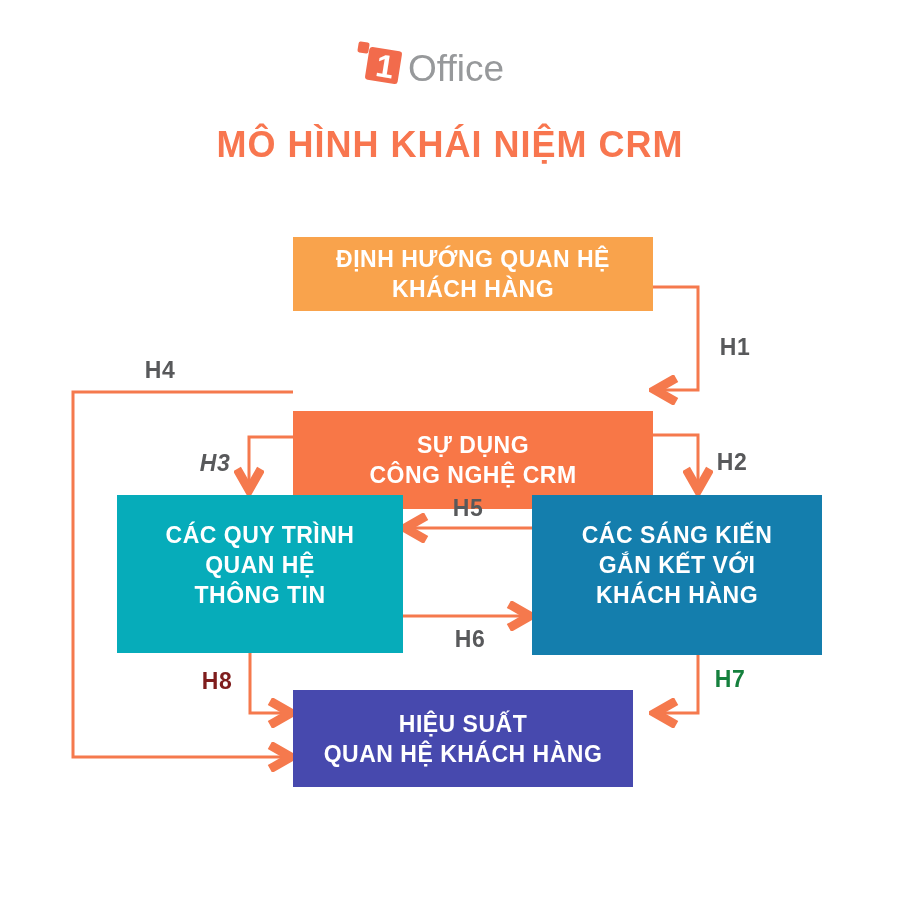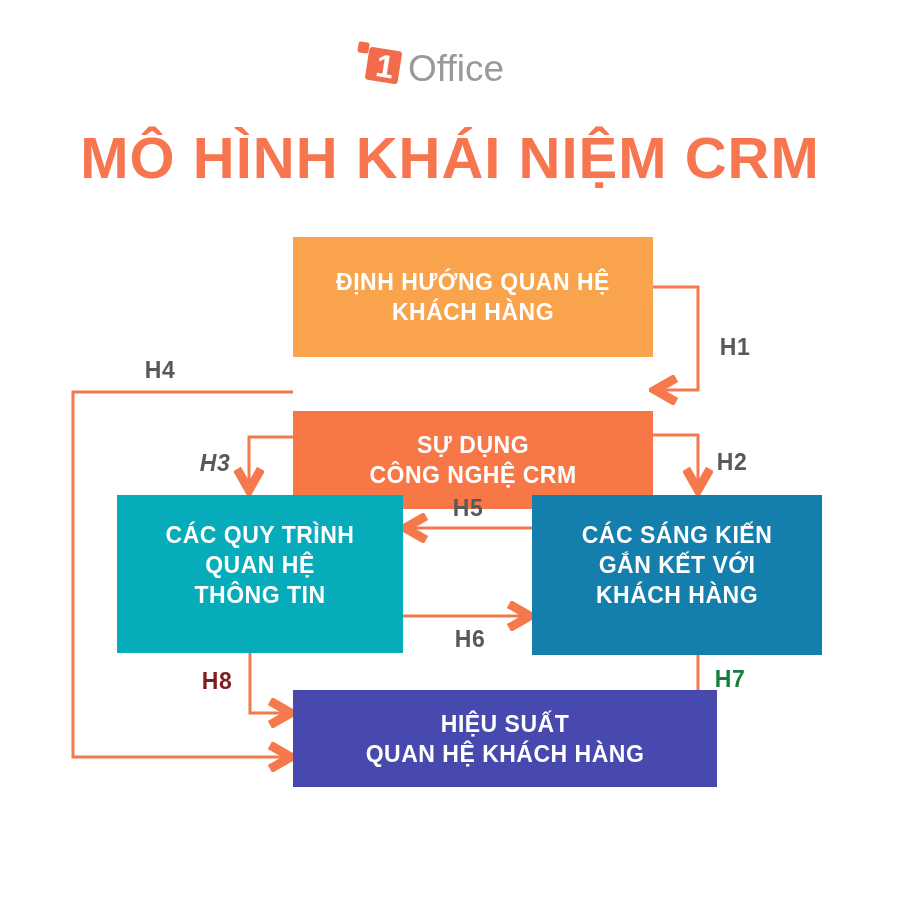--- a/index.html
+++ b/index.html
@@ -3,34 +3,34 @@
 <meta charset="utf-8">
 <style>
   html,body{margin:0;padding:0;background:#fff;}
   .canvas{
     position:relative;width:900px;height:900px;background:#ffffff;overflow:hidden;
     font-family:"Liberation Sans",sans-serif;
   }
   .logo{position:absolute;top:36px;left:50%;transform:translateX(-50%);}
   .title{
     position:absolute;top:124px;left:0;width:900px;text-align:center;
-    font-size:58px;font-weight:800;letter-spacing:1px;
+    font-size:36px;font-weight:800;letter-spacing:1px;
   }
   .box{
     position:absolute;box-sizing:border-box;display:flex;flex-direction:column;
     align-items:center;justify-content:center;text-align:center;
     color:#ffffff;font-weight:bold;font-size:23px;line-height:30px;letter-spacing:.5px;
   }
   .box.top-align{justify-content:flex-start;padding-top:25px;}
   .box-line{display:block;}
-  #box-orientation{left:293px;top:237px;width:360px;height:120px;}
+  #box-orientation{left:293px;top:237px;width:360px;height:74px;}
   #box-technology {left:293px;top:363px;width:360px;height:98px;margin-top:48px;}
   #box-processes  {left:117px;top:495px;width:286px;height:158px;}
   #box-initiatives{left:532px;top:495px;width:290px;height:160px;}
-  #box-performance{left:293px;top:690px;width:424px;height:97px;}
+  #box-performance{left:293px;top:690px;width:340px;height:97px;}
   .edges{position:absolute;left:0;top:0;width:900px;height:900px;pointer-events:none;}
   .edges path{fill:none;stroke-width:3px;}
   .edge-label{
     position:absolute;transform:translate(-50%,-50%);
     font-size:23px;font-weight:bold;letter-spacing:.5px;
   }
 </style>
 </head>
 <body>
 

